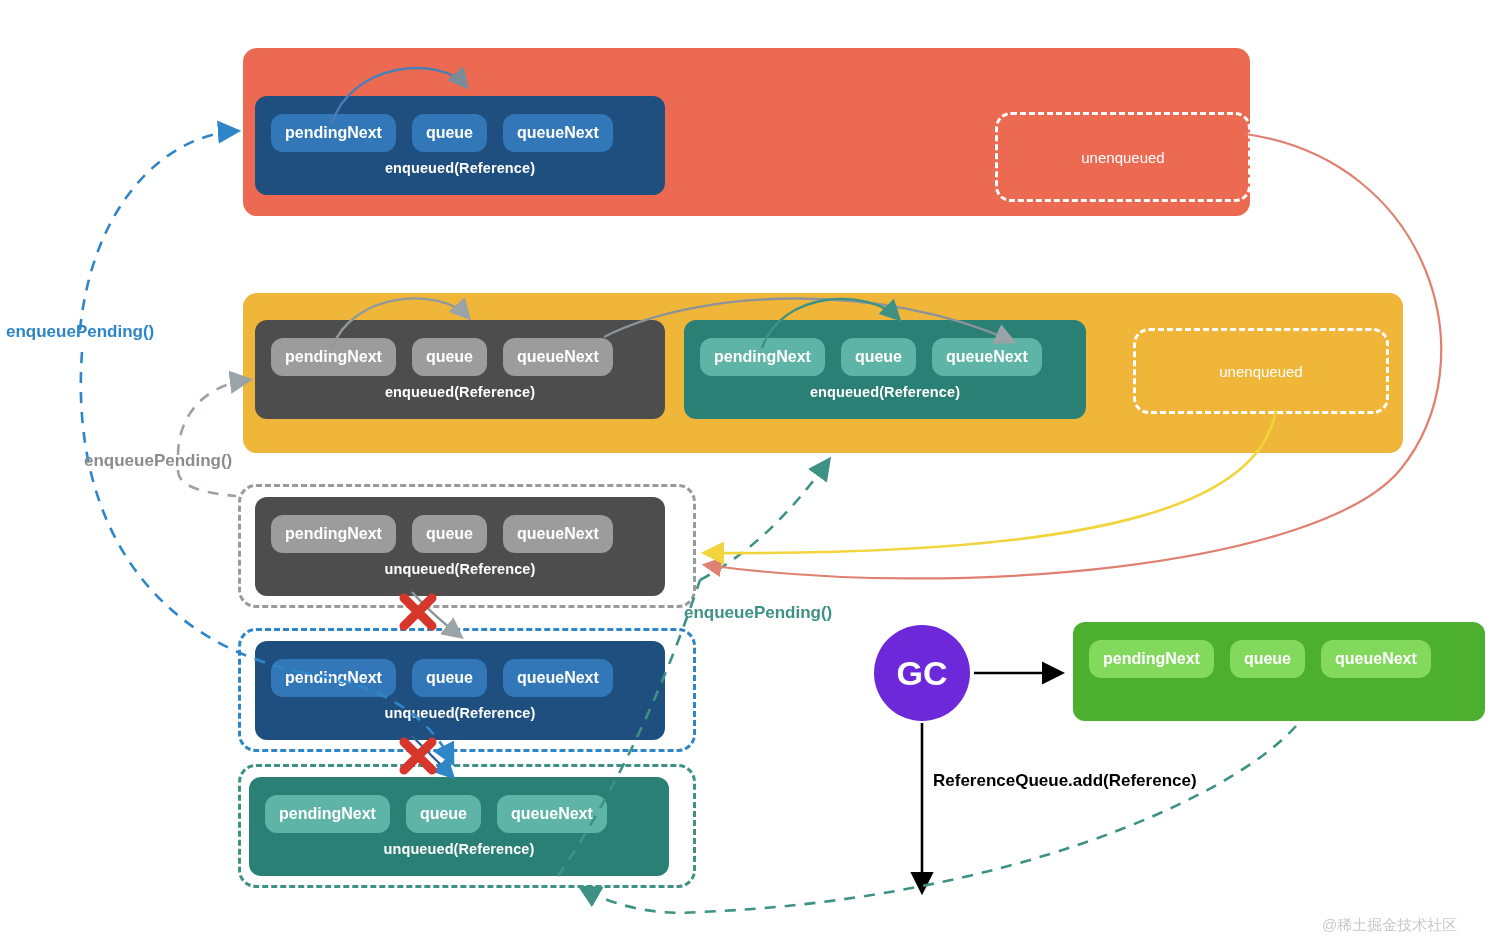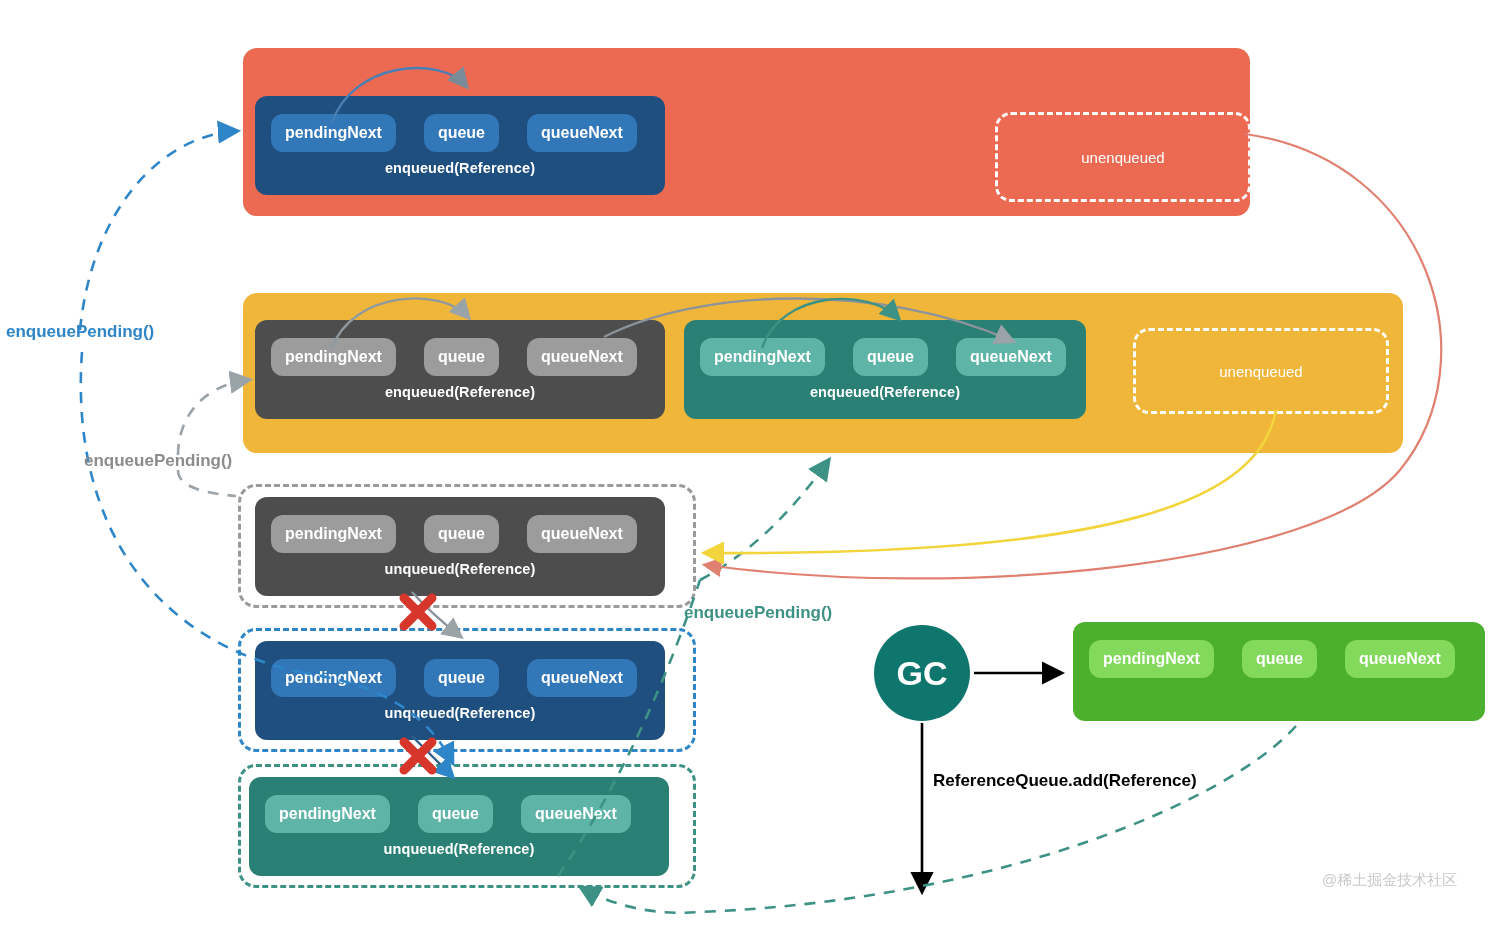--- a/index.html
+++ b/index.html
@@ -33,21 +33,21 @@
     z-index: 2;
   }
   .refbox {
     position: absolute;
     border-radius: 12px;
     z-index: 3;
   }
   .chips {
     display: flex;
     align-items: flex-end;
-    gap: 28px;
+    gap: 16px;
     padding: 18px 28px 4px 16px;
   }
   .chip {
     border-radius: 12px;
     color: #ffffff;
     font-size: 16px;
     font-weight: bold;
     text-align: center;
     padding: 10px 14px;
     white-space: nowrap;
@@ -89,21 +89,21 @@
   .edgelabel {
     position: absolute;
     font-size: 17px;
     font-weight: bold;
     white-space: nowrap;
     z-index: 6;
   }
   .gc {
     position: absolute;
     border-radius: 50%;
-    background: #0f766e;
+    background: #6d28d9;
     color: #ffffff;
     display: flex;
     align-items: center;
     justify-content: center;
     font-size: 34px;
     font-weight: bold;
     z-index: 4;
   }
   .watermark {
     position: absolute;
@@ -198,21 +198,21 @@
       <div class="chip" style="background:#82D95C;">queue</div>
       <div class="chip" style="background:#82D95C;">queueNext</div>
     </div>
   </div>
 
   <div class="edgelabel" style="left:6px; top:322px; color:#2E86C8;">enqueuePending()</div>
   <div class="edgelabel" style="left:84px; top:451px; color:#8c8c8c;">enqueuePending()</div>
   <div class="edgelabel" style="left:684px; top:603px; color:#3E9285;">enqueuePending()</div>
   <div class="edgelabel" style="left:933px; top:771px; color:#000000;text-align:center;">ReferenceQueue.add(Reference)</div>
 
-  <div class="watermark" style="left:1322px; top:871px;">@稀土掘金技术社区</div>
+  <div class="watermark" style="left:1322px; top:916px;">@稀土掘金技术社区</div>
 
   <svg id="wires" viewBox="0 0 1512 939">
     <defs>
       <marker id="ah-blue" markerWidth="9" markerHeight="9" refX="7" refY="4.5" orient="auto">
         <path d="M0,0 L9,4.5 L0,9 z" fill="#2E86C8"></path>
       </marker>
       <marker id="ah-gray" markerWidth="9" markerHeight="9" refX="7" refY="4.5" orient="auto">
         <path d="M0,0 L9,4.5 L0,9 z" fill="#8c8c8c"></path>
       </marker>
       <marker id="ah-teal" markerWidth="9" markerHeight="9" refX="7" refY="4.5" orient="auto">

